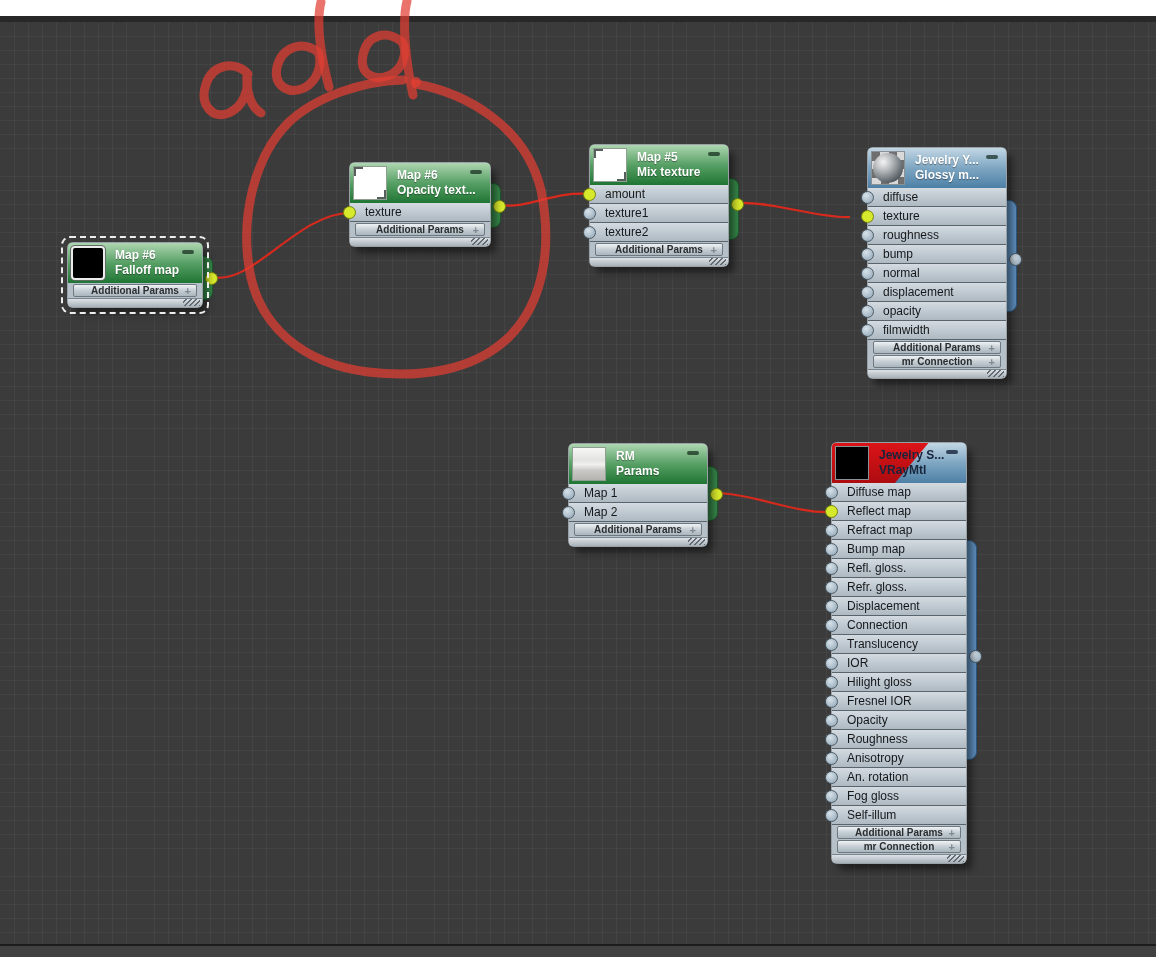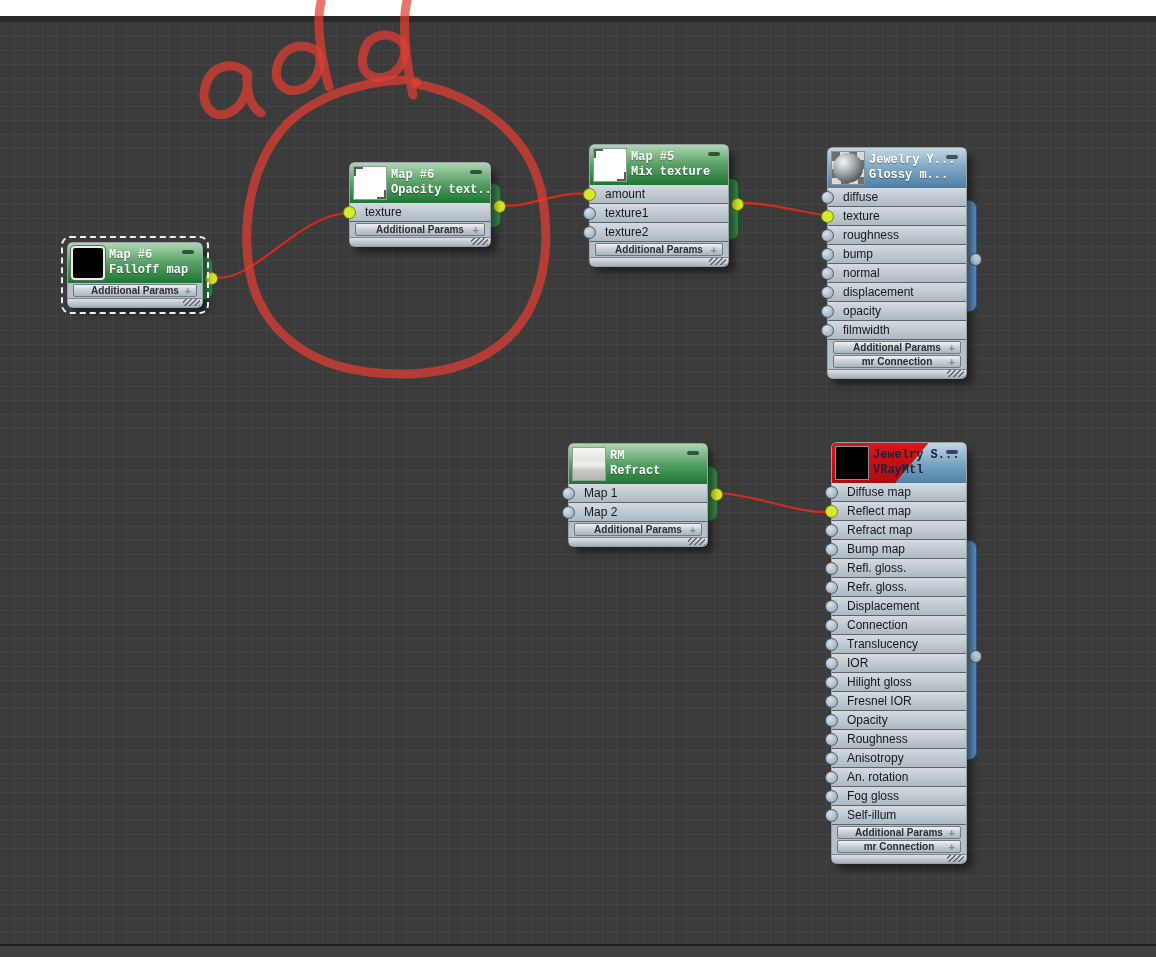--- a/index.html
+++ b/index.html
@@ -62,21 +62,21 @@
   .thumb-sphere{
     border:1px solid #8a9298;
     background:
       repeating-conic-gradient(#d9d9d9 0% 25%, #6f6f6f 0% 50%);
     background-size:17px 17px;
   }
   .thumb-sphere::after{
     content:"";position:absolute;left:1px;top:1px;width:30px;height:30px;border-radius:50%;
     background:radial-gradient(circle at 34% 30%, #f4f4f4 0%, #b9bcbe 30%, #70777c 62%, #2c3134 95%);
   }
-  .titles{position:relative;z-index:1;display:flex;flex-direction:column;justify-content:center;padding-left:4px;min-width:0;font-family:Liberation Mono, monospace;}
+  .titles{position:relative;z-index:1;display:flex;flex-direction:column;justify-content:center;padding-left:10px;min-width:0;}
   .title-line{font-size:12px;font-weight:bold;color:#fff;line-height:15px;white-space:nowrap;text-shadow:0 1px 1px rgba(0,0,0,0.4);}
   .titles-dark .title-line{color:#17243c;text-shadow:none;}
   .minimize{
     position:absolute;z-index:2;top:7px;right:8px;width:12px;height:4px;border-radius:2px;
     background:rgba(0,20,8,0.62);
   }
   .titles-dark-node .minimize{background:rgba(12,26,48,0.75);}
   .row{
     position:relative;height:19px;display:flex;align-items:center;
     background:linear-gradient(180deg,#d4dbe1 0%,#bec8d0 55%,#aeb9c2 100%);
@@ -200,21 +200,21 @@
             <div class="bar">
               <span class="bar-label">Additional Params</span>
               <span class="bar-plus">+</span>
             </div>
           </div>
           <div class="footer">
             <div class="grip"></div>
           </div>
         </div>
       </div>
-      <div class="node" style="left: 828px; top: 126px; width: 138px;">
+      <div class="node" style="left: 868px; top: 126px; width: 138px;">
         <div class="tab tab-blue" style="right: -11px; top: 52px; height: 112px;">
           <div class="socket socket-free" style="right: -6px; top: 51.5px;"></div>
         </div>
         <div class="body">
           <div class="header header-blue">
             <div class="thumb thumb-sphere"></div>
             <div class="titles">
               <div class="title-line">Jewelry Y...</div>
               <div class="title-line">Glossy m...</div>
             </div>
@@ -269,21 +269,21 @@
       </div>
       <div class="node" style="left: 569px; top: 422px; width: 138px;">
         <div class="tab tab-green" style="right: -11px; top: 22px; height: 55px;">
           <div class="socket socket-connected" style="right: -6px; top: 20.5px;"></div>
         </div>
         <div class="body">
           <div class="header header-green">
             <div class="thumb thumb-falloff"></div>
             <div class="titles">
               <div class="title-line">RM</div>
-              <div class="title-line">Refract</div>
+              <div class="title-line">Params</div>
             </div>
             <span class="minimize"></span>
           </div>
           <div class="row">
             <span class="row-label">Map 1</span>
           </div>
           <div class="socket in-socket socket-free" style="top: 43px;"></div>
           <div class="row">
             <span class="row-label">Map 2</span>
           </div>

